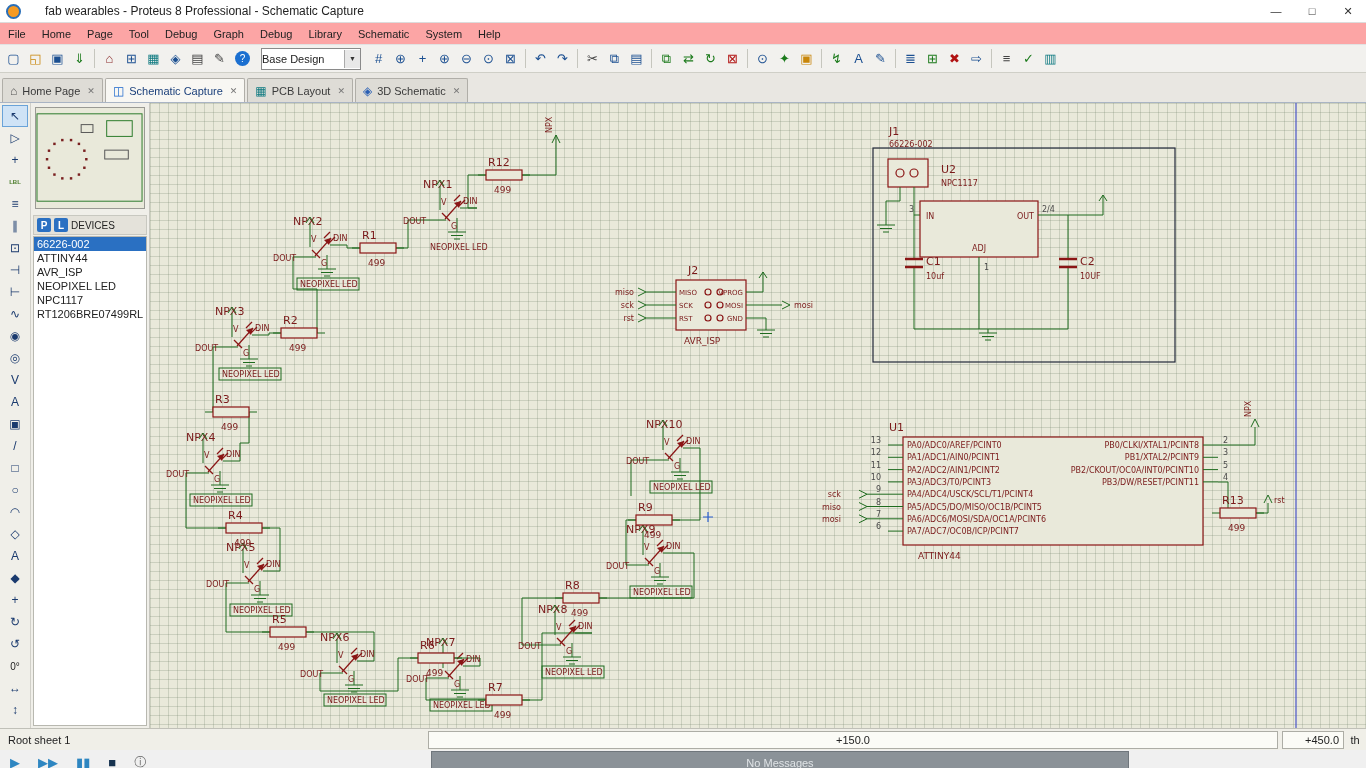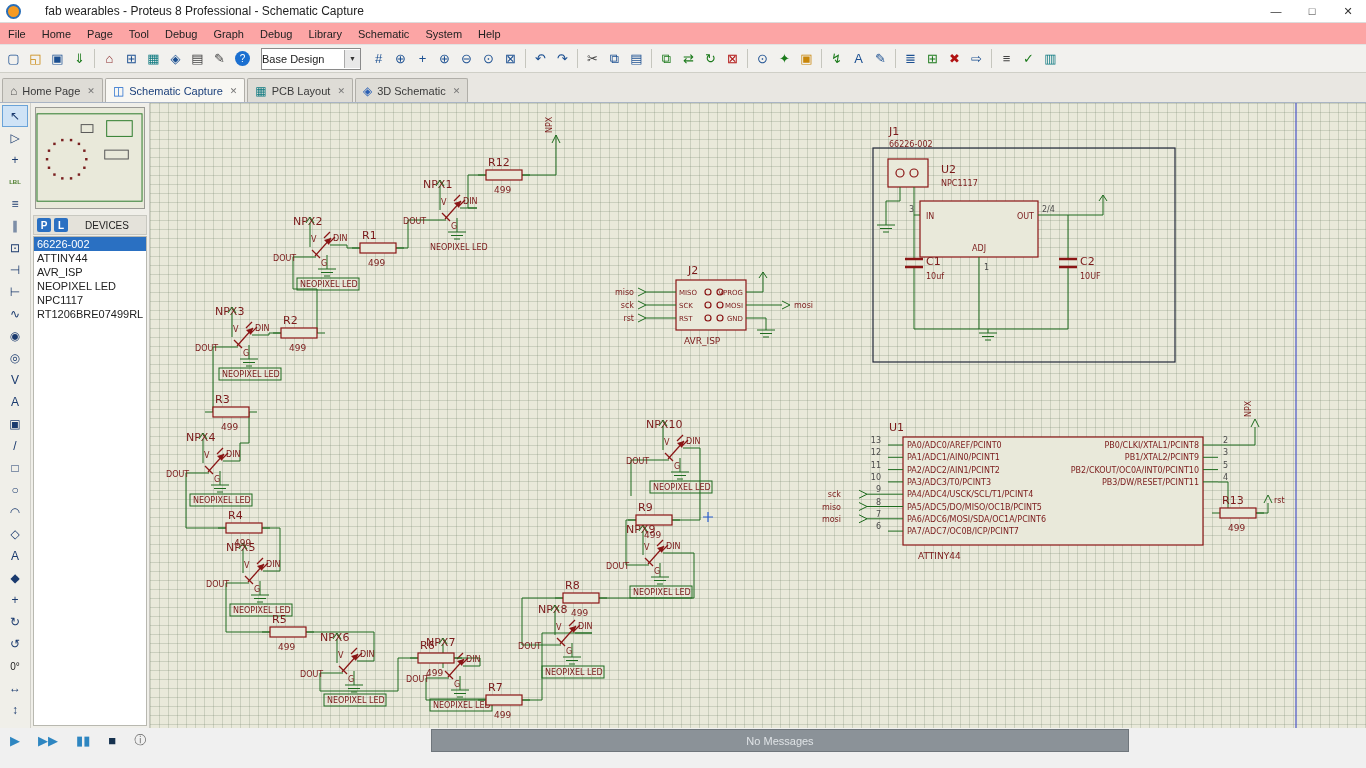--- a/index.html
+++ b/index.html
@@ -25,21 +25,21 @@
   .main{display:flex;height:625px}
   .modebar{width:30px;background:#f0efe9;border-right:1px solid #d0cfc8;display:flex;flex-direction:column;align-items:center;padding-top:2px}
   .mbicon{width:24px;height:20px;display:flex;align-items:center;justify-content:center;font-size:12px;color:#1a3a6e;border:1px solid transparent}
   .mbicon.active{background:#cfe3f6;border-color:#6aa3d8}
   .mbicon.lbl{font-size:6px;font-weight:bold;color:#4a7c2a}
   .mbicon.rot{font-size:10px;color:#222}
   .leftpanel{width:118px;background:#f0efe9;border-right:1px solid #c8c8c0;display:flex;flex-direction:column}
   .minimap{height:100px;margin:4px;border:1px solid #9a9a94;background:#e9e9da}
   .minimap svg{width:100%;height:100%}
   .devheader{height:18px;display:flex;align-items:center;gap:3px;padding:0 3px;background:#e4e2da;border:1px solid #c8c8c0;font-size:10px;margin:2px 2px 0}
-  .devtitle{flex:1;text-align:center}
+  .devtitle{flex:1;text-align:left}
   .plbtn{width:14px;height:14px;background:#2a70c2;color:#fff;font-size:10px;font-weight:bold;display:flex;align-items:center;justify-content:center;border-radius:2px}
   .devlist{flex:1;background:#fff;border:1px solid #b8b8b0;margin:1px 2px 2px;overflow:hidden}
   .devitem{padding:0 3px;height:14px;line-height:14px;white-space:nowrap}
   .devitem.selected{background:#2a70c2;color:#fff}
   .canvas{flex:1;position:relative;background-color:#e9e9da;
     background-image:linear-gradient(rgba(125,140,118,0.28) 1px,transparent 1px),linear-gradient(90deg,rgba(125,140,118,0.28) 1px,transparent 1px);
     background-size:9px 9px}
   .canvas svg{position:absolute;left:0;top:0}
   .sheetbar{height:21px;background:#f0efe8;display:flex;align-items:center;border-top:1px solid #c0c0b8}
   .sheetlabel{width:420px;padding-left:8px}
@@ -689,20 +689,26 @@
           <g>
             <path d="M1114,400 L1118,392 L1122,400" class="wire"></path>
             <text x="1124" y="400" class="sm">rst</text>
           </g>
           <path d="M553,414 L563,414 M558,409 L558,419" class="bluex"></path>
           <line x1="1146" y1="0" x2="1146" y2="625" class="edge"></line>
         </svg>
     </div>
   </div>
 
+  <div class="sheetbar">
+    <span class="sheetlabel">Root sheet 1</span>
+    <span class="coordpanel">+150.0</span>
+    <span class="coordcell">+450.0</span>
+    <span class="units">th</span>
+  </div>
 
   <div class="statusbar">
     <span class="simcontrols" id="simcontrols">
         <span class="simbtn">▶</span>
         <span class="simbtn">▶▶</span>
         <span class="simbtn">▮▮</span>
         <span class="simbtn stop">■</span>
         <span class="simbtn info">ⓘ</span>
       </span>
     <span class="msgpanel">No Messages</span>

